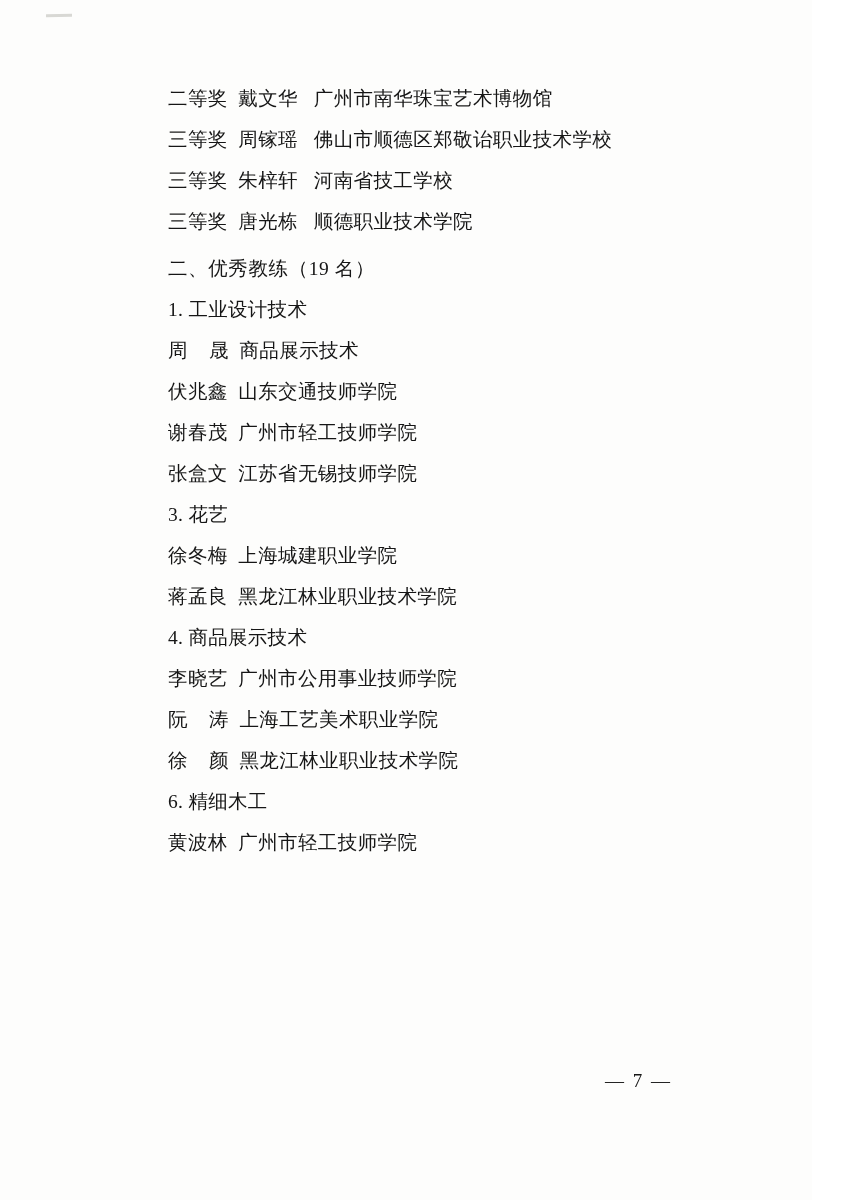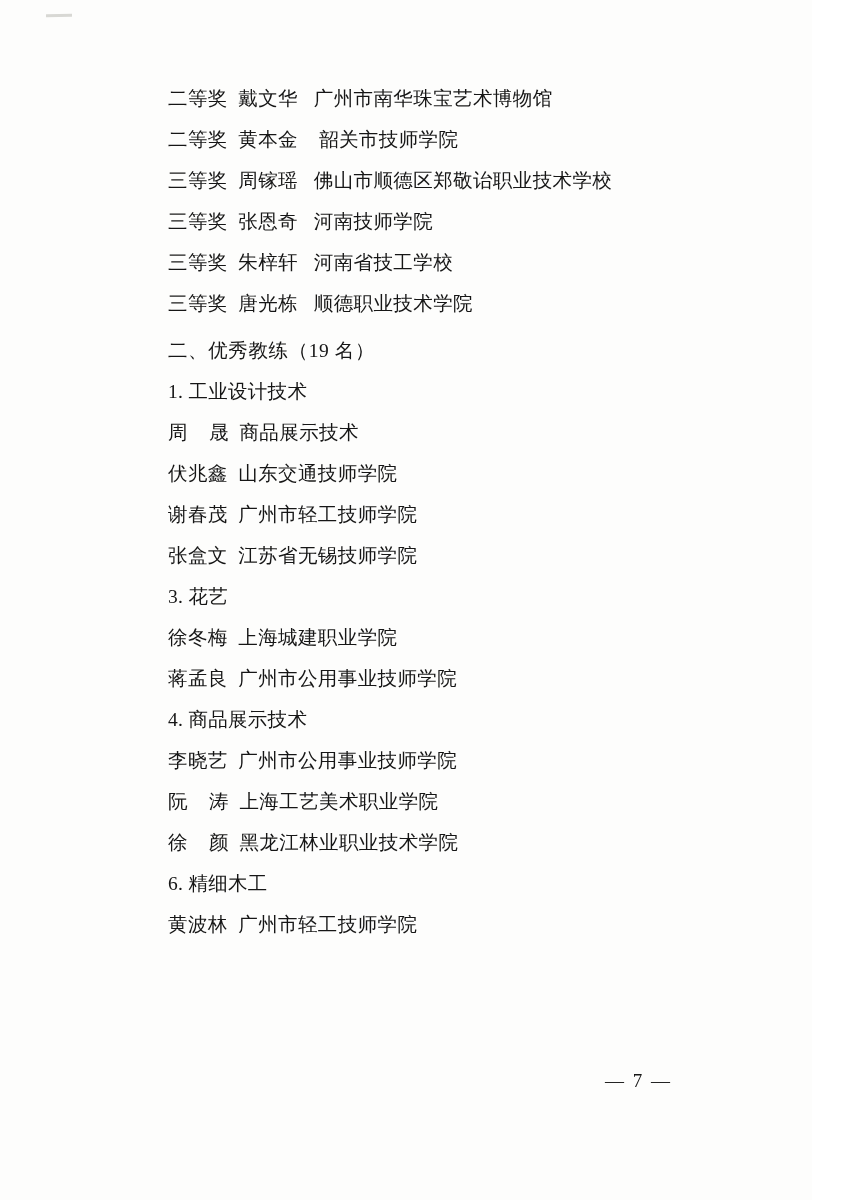--- a/index.html
+++ b/index.html
@@ -64,34 +64,32 @@
   }
 </style>
 </head>
 <body>
 
 <div class="page">
   <div class="corner-mark"></div>
 
   <div class="content">
     <div class="line">二等奖  戴文华   广州市南华珠宝艺术博物馆</div>
-    <div class="line">二等奖  黄本金    韶关市技师学院</div>
     <div class="line">三等奖  周镓瑶   佛山市顺德区郑敬诒职业技术学校</div>
-    <div class="line">三等奖  张恩奇   河南技师学院</div>
     <div class="line">三等奖  朱梓轩   河南省技工学校</div>
     <div class="line">三等奖  唐光栋   顺德职业技术学院</div>
     <div class="line heading">二、优秀教练（19 名）</div>
     <div class="line subheading">1. 工业设计技术</div>
     <div class="line">周    晟  商品展示技术</div>
     <div class="line">伏兆鑫  山东交通技师学院</div>
     <div class="line">谢春茂  广州市轻工技师学院</div>
     <div class="line">张盒文  江苏省无锡技师学院</div>
     <div class="line subheading">3. 花艺</div>
     <div class="line">徐冬梅  上海城建职业学院</div>
-    <div class="line">蒋孟良  广州市公用事业技师学院</div>
+    <div class="line">蒋孟良  黑龙江林业职业技术学院</div>
     <div class="line subheading">4. 商品展示技术</div>
     <div class="line">李晓艺  广州市公用事业技师学院</div>
     <div class="line">阮    涛  上海工艺美术职业学院</div>
     <div class="line">徐    颜  黑龙江林业职业技术学院</div>
     <div class="line subheading">6. 精细木工</div>
     <div class="line">黄波林  广州市轻工技师学院</div>
   </div>
 
   <div class="footer">— 7 —</div>
 </div>

